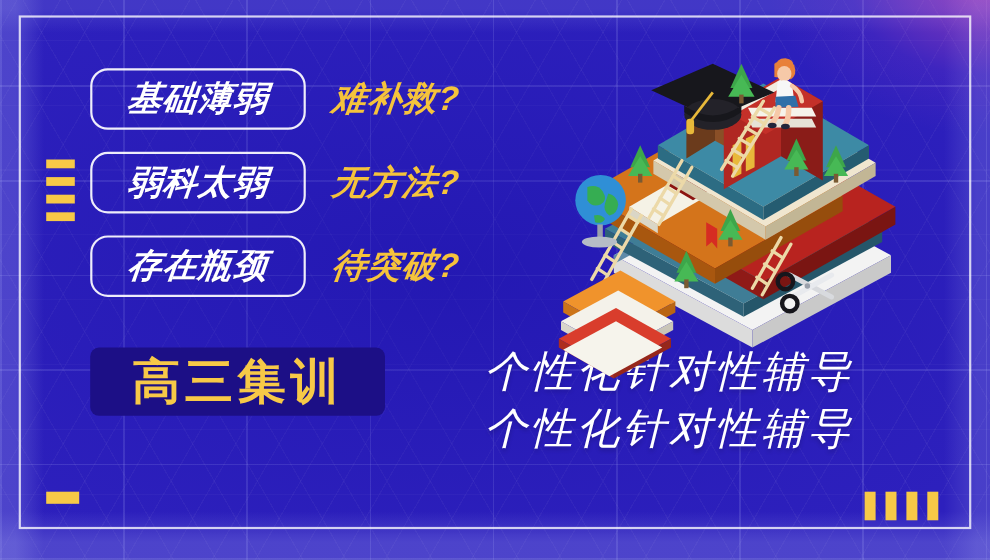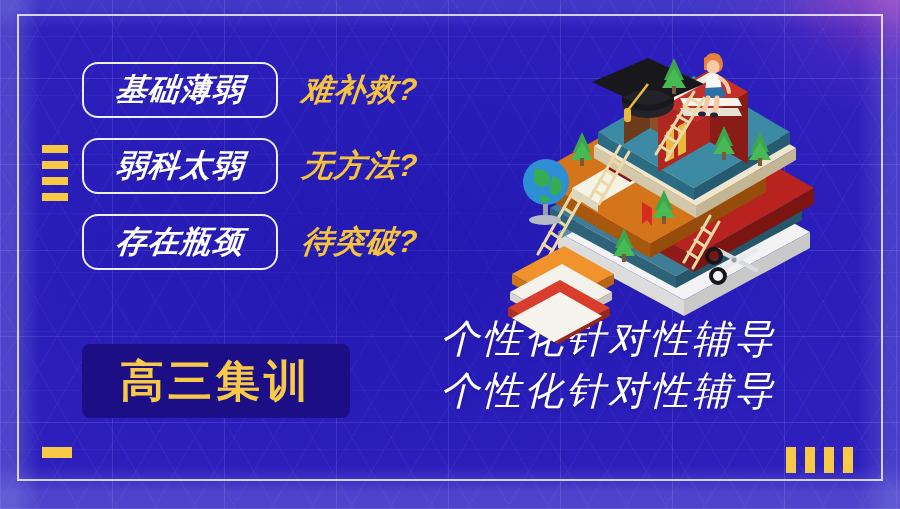--- a/index.html
+++ b/index.html
@@ -101,22 +101,22 @@
   .qmark {
     margin-left:24px;
     font-size:31px; font-weight:700; font-style:italic;
     color:#f5c33c; letter-spacing:1px;
     transform:skewX(-6deg);
     white-space:nowrap;
   }
 
   
   .badge {
-    position:absolute; left:82px; top:344px;
-    width:268px; height:74px;
+    position:absolute; left:82px; top:316px;
+    width:268px; height:62px;
     background:#1c0f86;
     border-radius:8px;
     display:flex; align-items:center; justify-content:center;
   }
   .badge span {
     font-size:44px; font-weight:700;
     color:#f7c947; letter-spacing:4px;
   }
 
   

